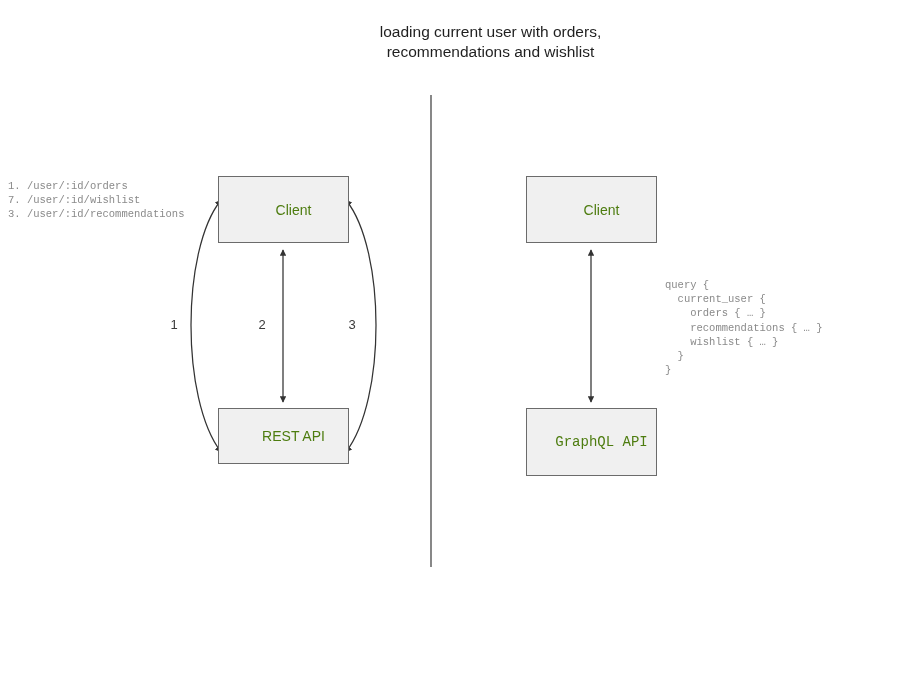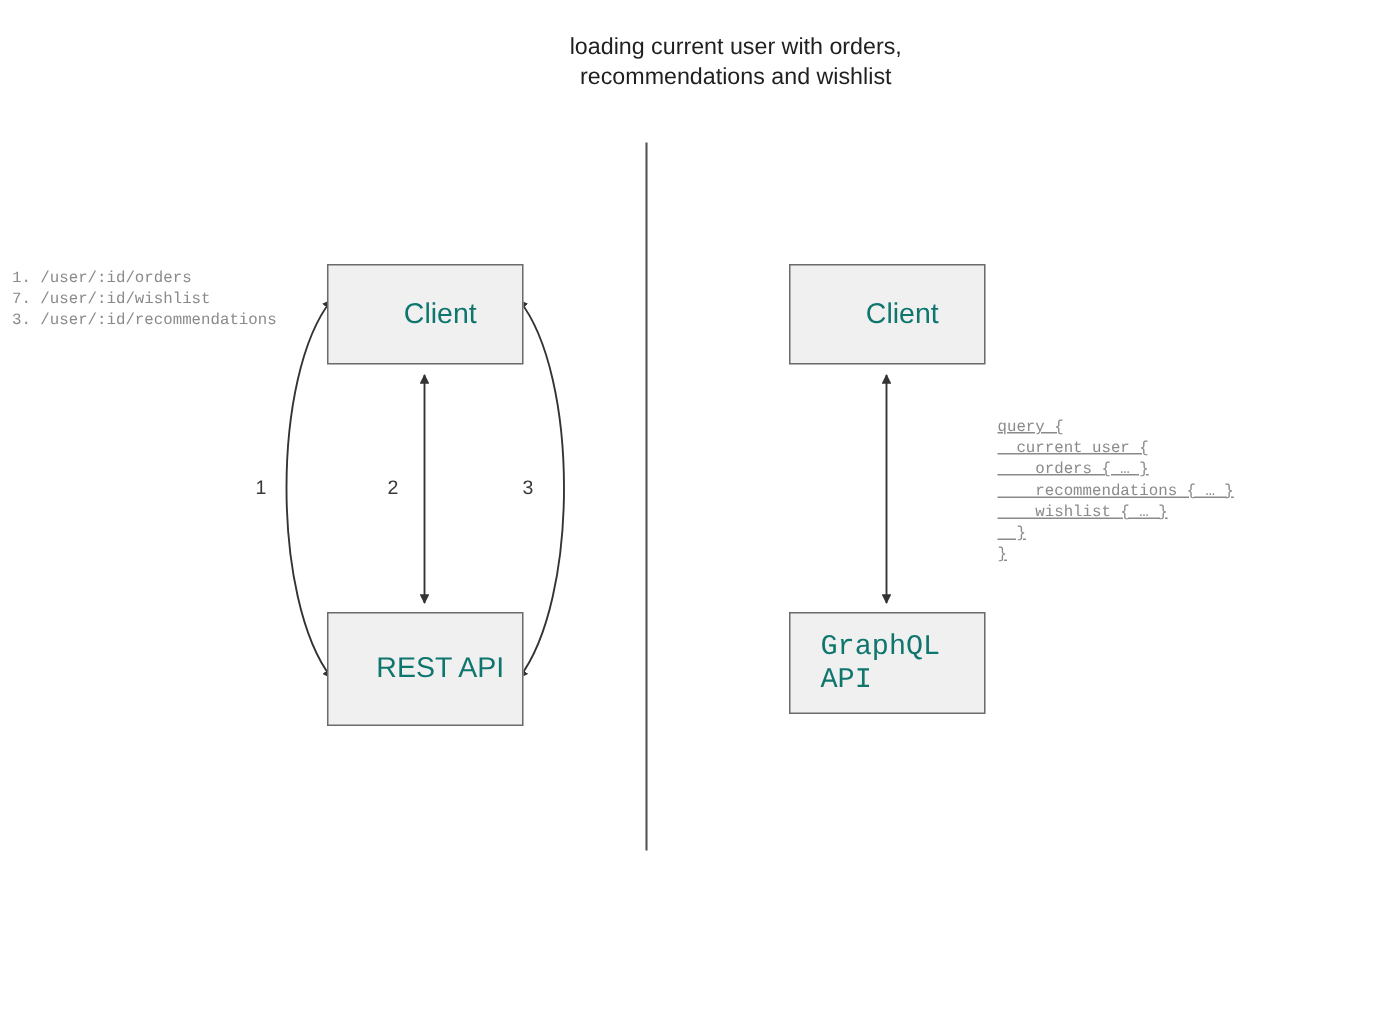--- a/index.html
+++ b/index.html
@@ -43,26 +43,26 @@
 
   
   .node {
     position: absolute;
     background: #f0f0f0;
     border: 1.3px solid #6b6b6b;
     box-sizing: border-box;
     display: flex;
     align-items: center;
     justify-content: center;
-    font-size: 19px;
-    color: #0f766e;
+    font-size: 14px;
+    color: #4d7c0f;
     padding-left: 20px;
   }
   .node-client-rest { left: 218px; top: 176px; width: 131px; height: 67px; }
-  .node-rest-api    { left: 218px; top: 408px; width: 131px; height: 76px; }
+  .node-rest-api    { left: 218px; top: 408px; width: 131px; height: 56px; }
   .node-client-gql  { left: 526px; top: 176px; width: 131px; height: 67px; }
   .node-graphql-api { left: 526px; top: 408px; width: 131px; height: 68px; font-family: Liberation Mono, monospace; }
 
   
   .edge-label {
     position: absolute;
     font-size: 13px;
     color: #3a3a3a;
     text-align: center;
     width: 18px;
@@ -74,21 +74,21 @@
   
   .code-block {
     position: absolute;
     font-family: "Liberation Mono", monospace;
     font-size: 10.5px;
     line-height: 14.2px;
     color: #8a8a8a;
     white-space: pre;
   }
   .rest-endpoints { left: 8px; top: 179px; }
-  .graphql-query  { left: 665px; top: 278px; text-decoration: underline; }
+  .graphql-query  { left: 665px; top: 278px; }
 </style>
 </head>
 <body>
 
 <div class="canvas">
 
   <div class="title">loading current user with orders,
 recommendations and wishlist</div>
 
   <svg class="diagram-svg" viewBox="0 0 917 689" xmlns="http://www.w3.org/2000/svg">

